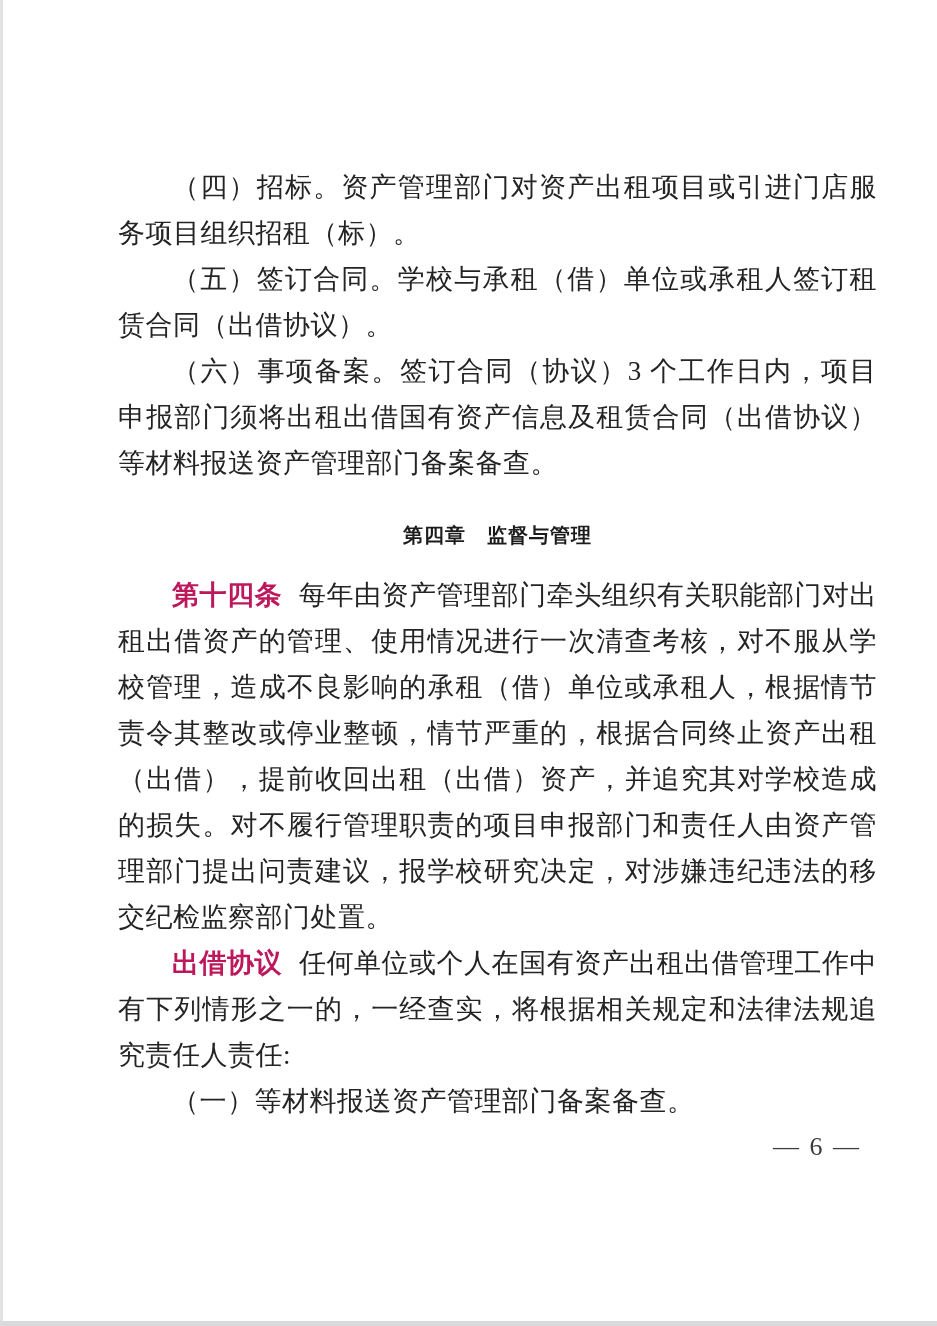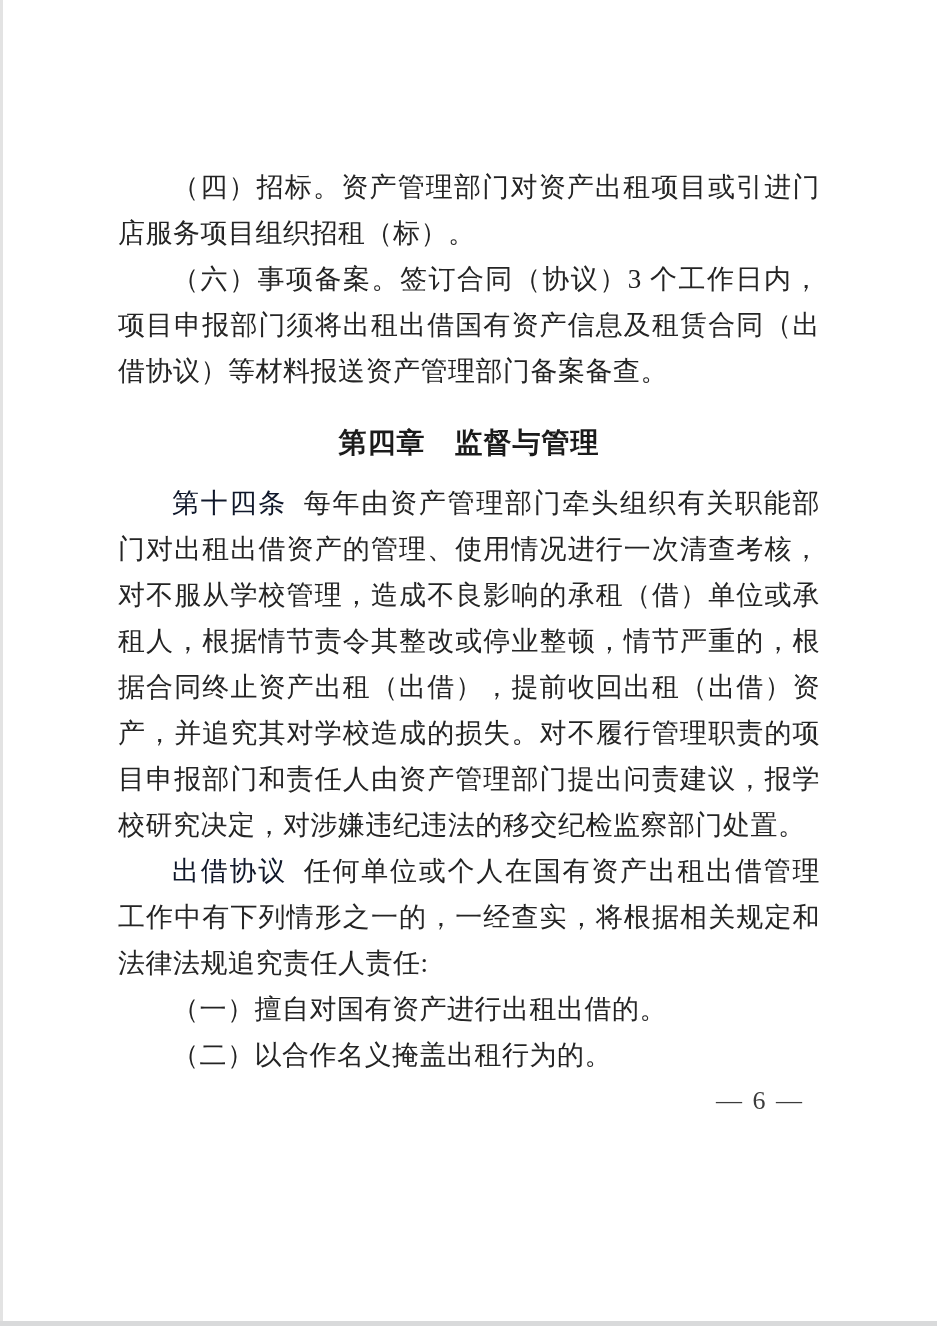--- a/index.html
+++ b/index.html
@@ -24,46 +24,46 @@
   }
   .scan-edge-bottom {
     position: absolute;
     left: 0; bottom: 0;
     width: 100%; height: 5px;
     background: #d9dadb;
   }
   .content {
     box-sizing: border-box;
     width: 937px;
-    padding: 164px 117px 0 118px;
+    padding: 164px 60px 0 118px;
   }
   p.body-para {
     margin: 0;
     font-size: 27px;
     line-height: 46px;
     text-align: justify;
     text-justify: inter-ideograph;
     text-indent: 2em;
     letter-spacing: 0.5px;
     color: #242424;
   }
   .chapter-heading {
     margin: 26px 0 14px 0;
     font-family: "Liberation Sans", "DejaVu Sans", sans-serif;
     font-weight: bold;
-    font-size: 28px;
+    font-size: 20px;
     line-height: 46px;
     text-align: center;
     letter-spacing: 1px;
     color: #1b1b1b;
   }
   .article-label {
-    font-weight: normal;
+    font-weight: bold;
     margin-right: 0.62em;
-    color: #0f172a;
+    color: #be185d;
   }
   .page-footer {
     margin: 0;
     padding-right: 16px;
     font-size: 26px;
     line-height: 46px;
     text-align: right;
     letter-spacing: 2px;
     color: #3c3c3c;
   }
@@ -71,31 +71,31 @@
 </head>
 <body>
 
 <div class="page">
   <div class="scan-edge-left"></div>
 
   <div class="content">
 
     <p class="body-para">（四）招标。资产管理部门对资产出租项目或引进门店服务项目组织招租（标）。</p>
 
+    <p class="body-para">（五）签订合同。学校与承租（借）单位或承租人签订租赁合同（出借协议）。</p>
 
     <p class="body-para">（六）事项备案。签订合同（协议）3 个工作日内，项目申报部门须将出租出借国有资产信息及租赁合同（出借协议）等材料报送资产管理部门备案备查。</p>
 
     <h2 class="chapter-heading">第四章　监督与管理</h2>
 
     <p class="body-para"><span class="article-label">第十四条</span><span>每年由资产管理部门牵头组织有关职能部门对出租出借资产的管理、使用情况进行一次清查考核，对不服从学校管理，造成不良影响的承租（借）单位或承租人，根据情节责令其整改或停业整顿，情节严重的，根据合同终止资产出租（出借），提前收回出租（出借）资产，并追究其对学校造成的损失。对不履行管理职责的项目申报部门和责任人由资产管理部门提出问责建议，报学校研究决定，对涉嫌违纪违法的移交纪检监察部门处置。</span></p>
 
     <p class="body-para"><span class="article-label">出借协议</span><span>任何单位或个人在国有资产出租出借管理工作中有下列情形之一的，一经查实，将根据相关规定和法律法规追究责任人责任:</span></p>
 
-    <p class="body-para">（一）擅自对国有资产进行出租出借的。</p>
+    <p class="body-para">（一）等材料报送资产管理部门备案备查。</p>
 
-    <p class="body-para">（二）以合作名义掩盖出租行为的。</p>
 
     <p class="page-footer">— 6 —</p>
 
   </div>
 
   <div class="scan-edge-bottom"></div>
 </div>
 
 </body></html>

